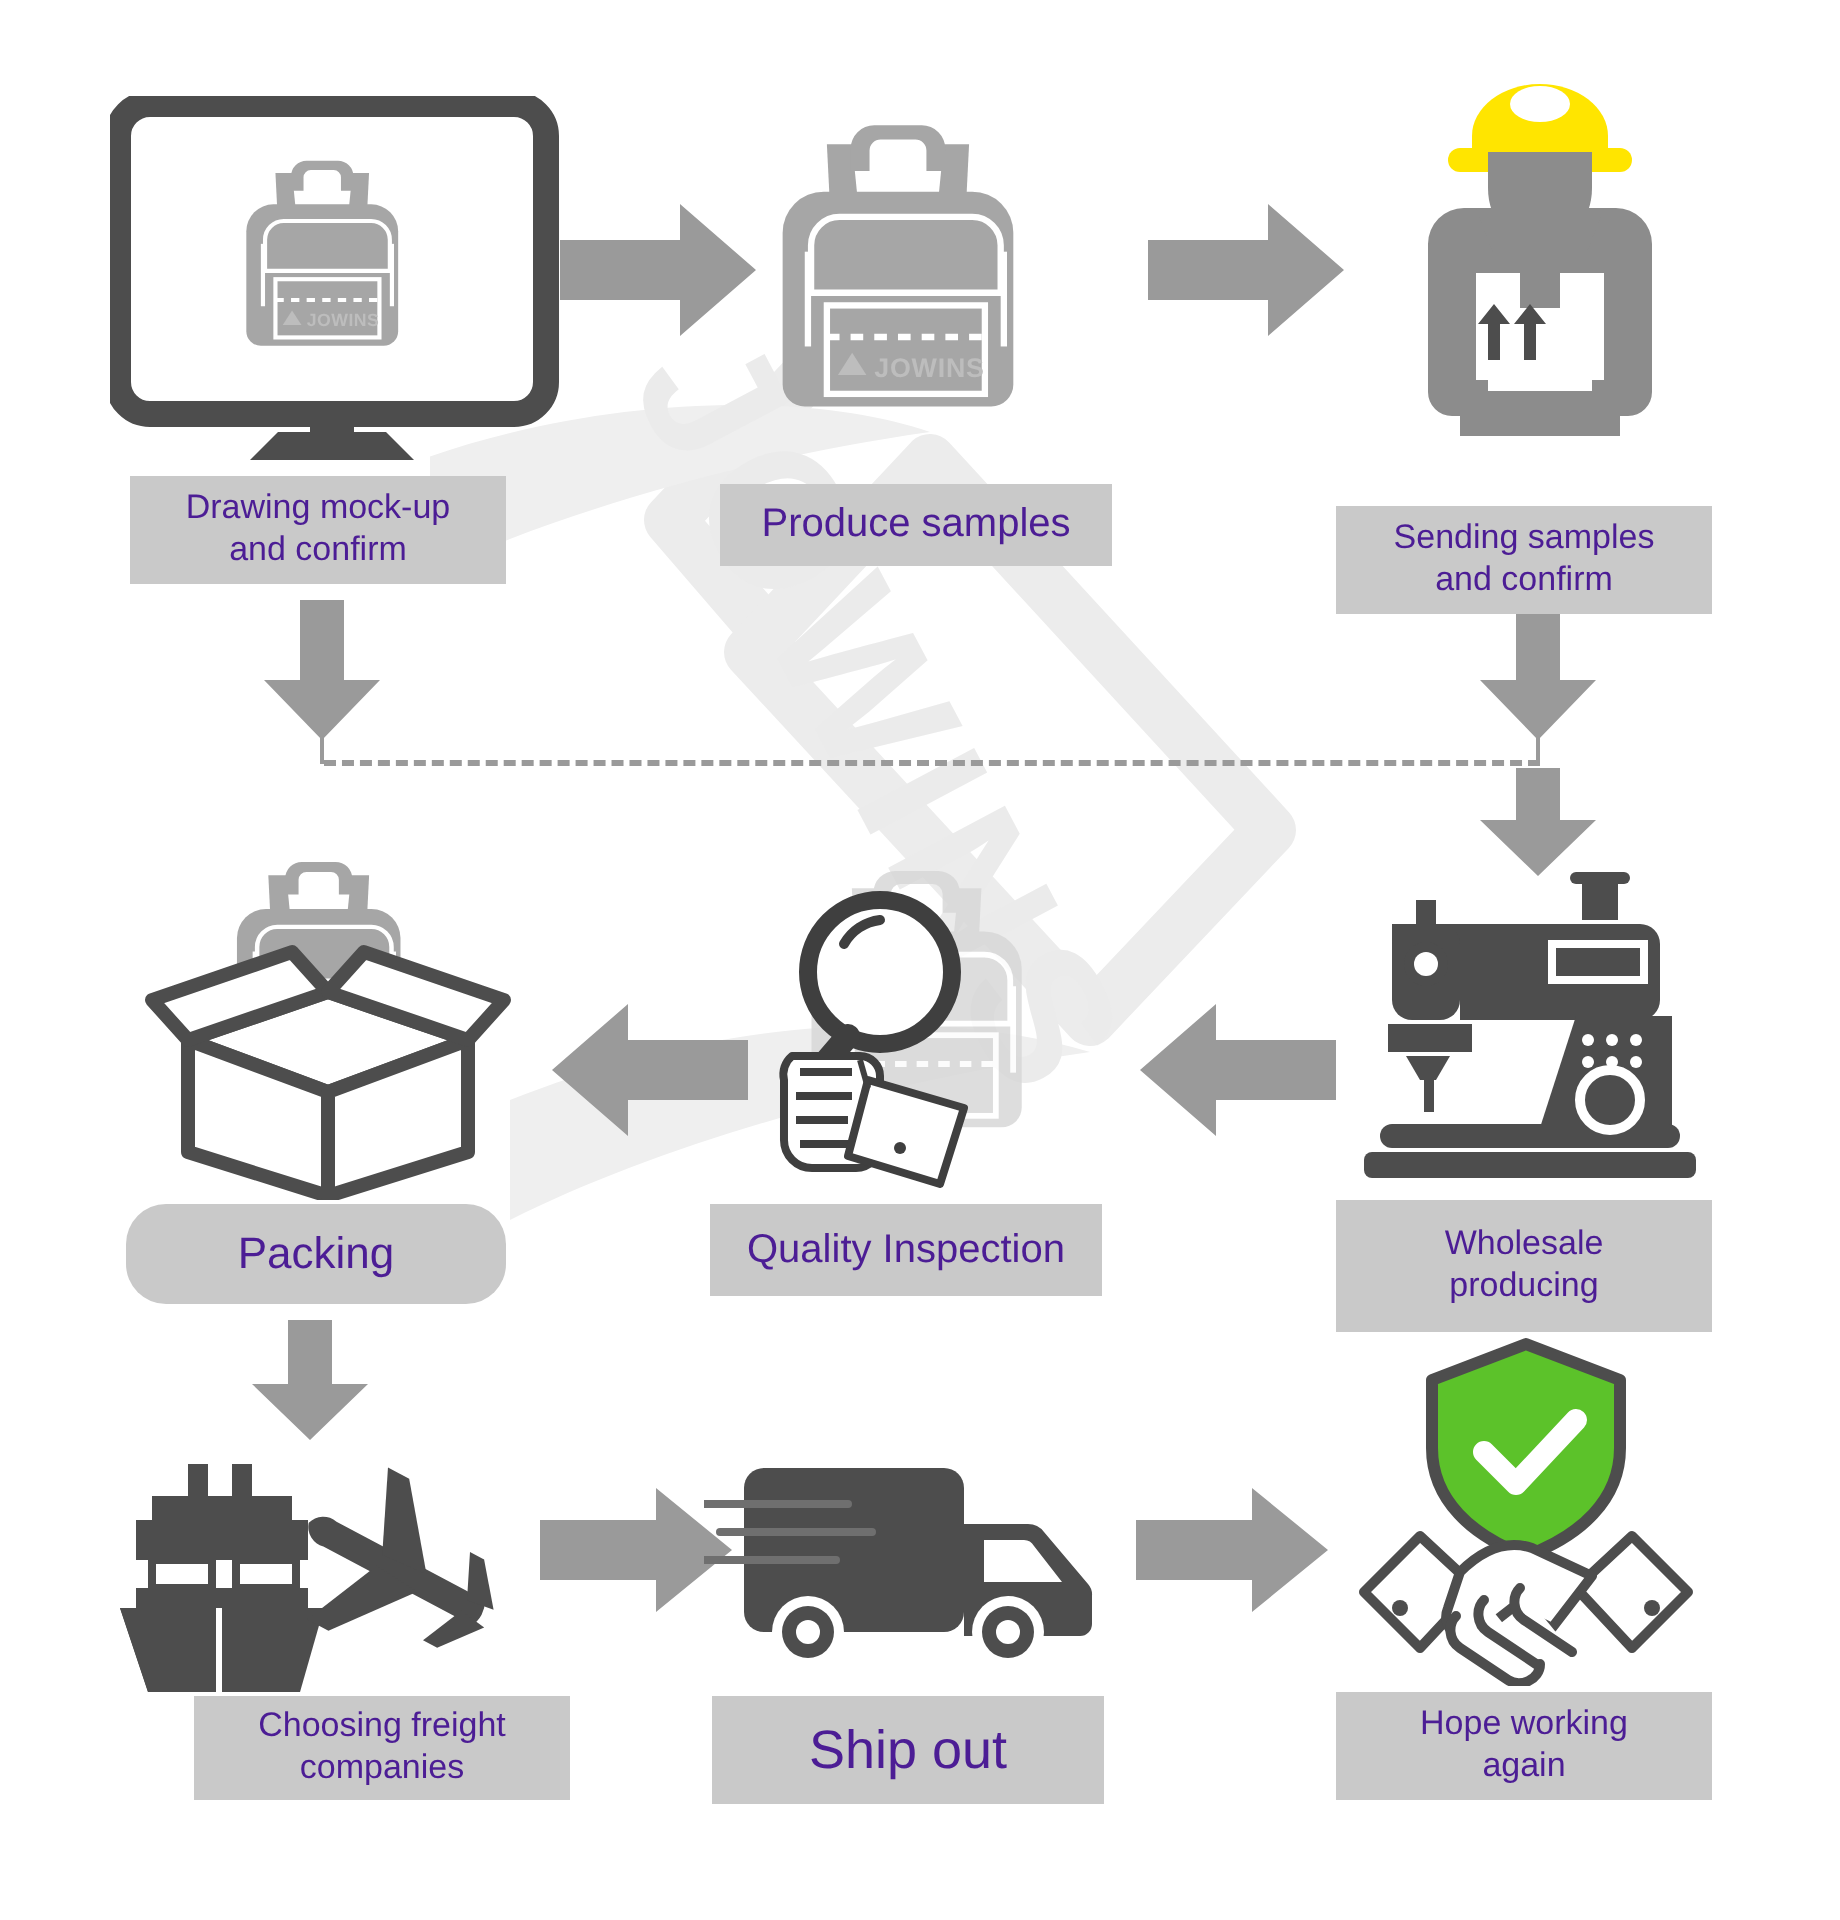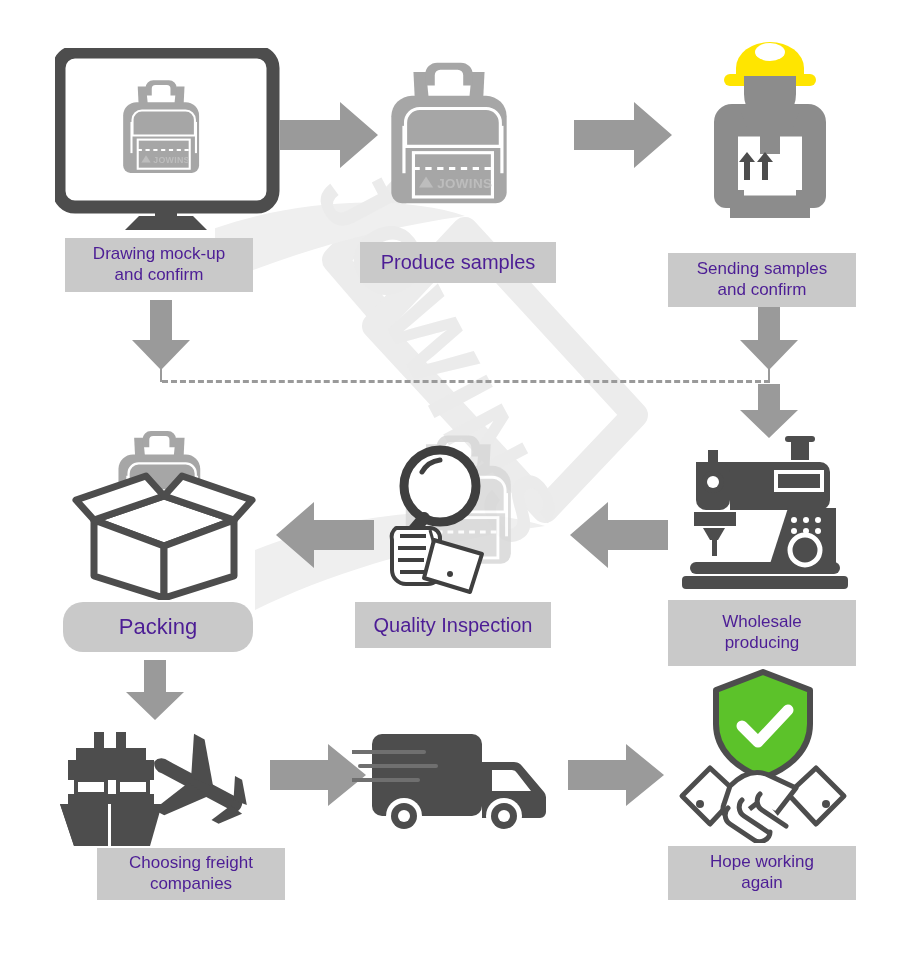--- a/index.html
+++ b/index.html
@@ -413,20 +413,25 @@
         <circle cx="152" cy="94" r="6" fill="#ffffff"></circle>
       </g>
 
       <g stroke="#6f6f6f" stroke-width="4" stroke-linecap="round">
         <path d="M0 30 H72"></path>
         <path d="M8 44 H84"></path>
         <path d="M0 58 H66"></path>
       </g>
     </svg>
   </div>
+  <div class="label" style="left:356px;top:848px;width:196px;height:54px;font-size:27px;">
+    <div>
+      <span>Ship out</span>
+    </div>
+  </div>
 
   <div class="arrow" style="left:566px;top:742px;width:100px;height:66px;">
     <svg viewBox="0 0 100 66" width="100" height="66">
       <path d="M2 18 H60 V2 L98 33 L60 64 V48 H2 Z" fill="#9a9a9a"></path>
     </svg>
   </div>
 
   <div class="icon-wrap" style="left:668px;top:668px;width:190px;height:175px;">
     <svg viewBox="0 0 190 175" width="190" height="175">
 

